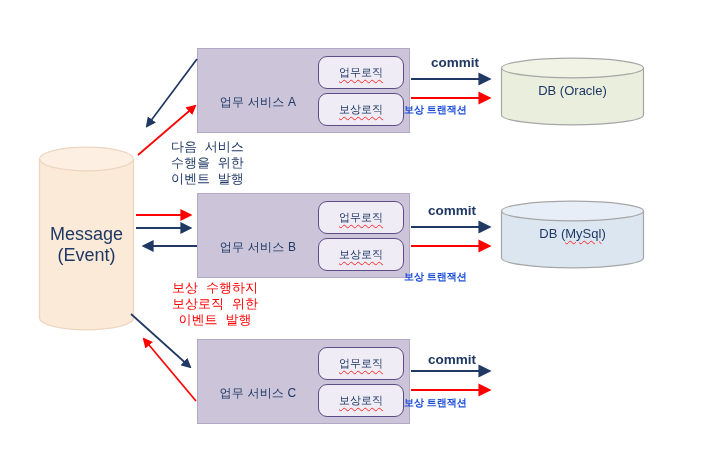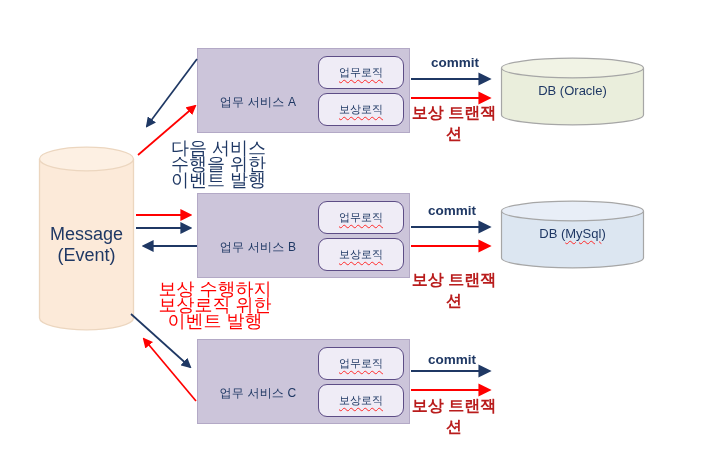--- a/index.html
+++ b/index.html
@@ -39,26 +39,26 @@
   .wavy-red{
     text-decoration:underline wavy #ff2a2a;text-decoration-thickness:1px;text-underline-offset:2px;
   }
 
   
   .commit-label{
     position:absolute;width:88px;text-align:center;color:#1f3864;
     font-weight:bold;font-size:13.5px;
   }
   .comp-label{
-    position:absolute;width:100px;text-align:center;color:#b91c1c;
-    font-weight:bold;font-size:16px;
+    position:absolute;width:100px;color:#1d4ed8;
+    font-weight:bold;font-size:10px;
   }
 
   
-  .anno{position:absolute;font-size:18px;line-height:16px;}
+  .anno{position:absolute;font-size:13px;line-height:16px;font-family:Liberation Mono, monospace;}
   .anno.navy{color:#1f3864;text-align:left;}
   .anno.red{color:#ff0000;text-align:center;}
 
   #arrow-layer{position:absolute;left:0;top:0;pointer-events:none;}
 </style>
 </head>
 <body>
 
 <div id="stage">
 

